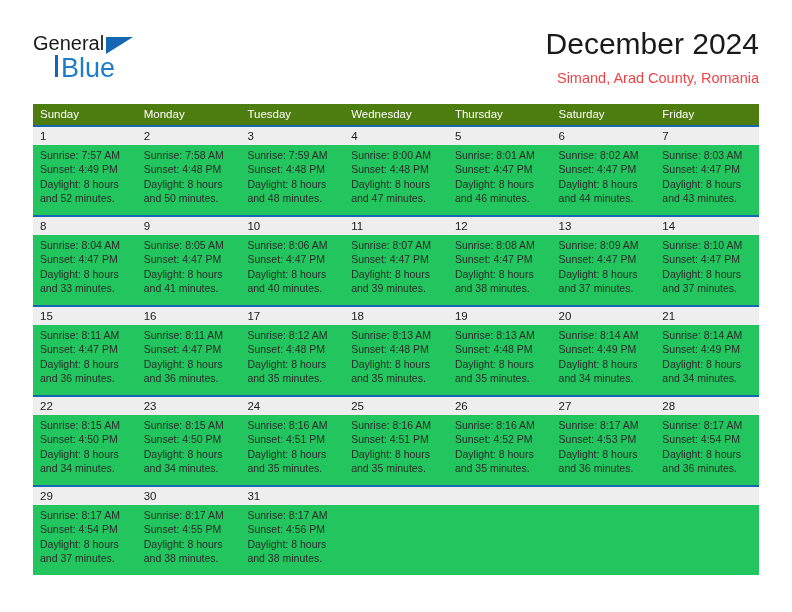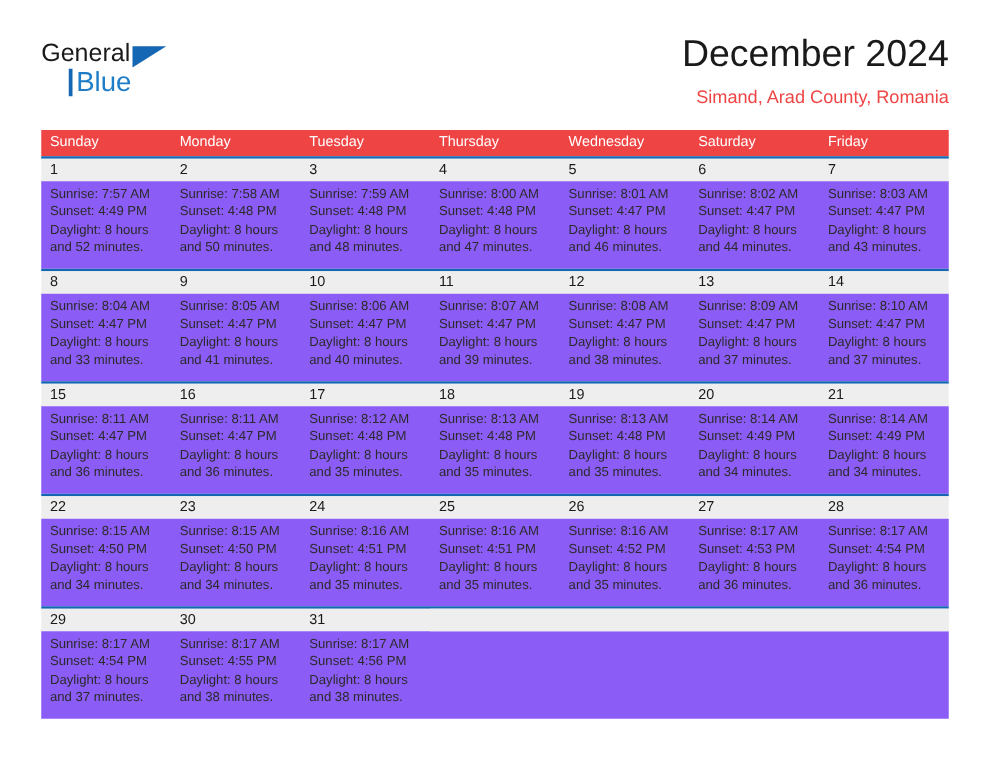--- a/index.html
+++ b/index.html
@@ -51,21 +51,21 @@
     top: 5px;
     width: 0;
     height: 0;
     border-left: 27px solid #1567b3;
     border-bottom: 17px solid transparent;
   }
   .logo-blue {
     position: absolute;
     left: 28px;
     top: 21px;
-    font-size: 22px;
+    font-size: 27px;
     color: #1f7dc7;
     font-family: "Liberation Sans", sans-serif;
   }
   .logo-bar {
     position: absolute;
     left: 22px;
     top: 23px;
     width: 3px;
     height: 22px;
     background: #1567b3;
@@ -94,21 +94,21 @@
 
   
   .calendar {
     position: absolute;
     left: 33px;
     top: 104px;
     width: 726px;
   }
   .weekdays {
     display: flex;
-    background: #ef4444;
+    background: #4d7c0f;
     height: 21px;
   }
   .weekday {
     flex: 1 1 0;
     color: #ffffff;
     font-size: 11.5px;
     line-height: 21px;
     padding-left: 7px;
     box-sizing: border-box;
     overflow: hidden;
@@ -121,21 +121,21 @@
   .week:first-of-type {
     border-top: none;
   }
   .week-numbers {
     display: flex;
     background: #eeeeee;
     height: 18px;
   }
   .week-body {
     display: flex;
-    background: #8b5cf6;
+    background: #22c55e;
     height: 70px;
   }
   .daynum {
     flex: 1 1 0;
     font-size: 11.5px;
     line-height: 18px;
     padding-left: 7px;
     box-sizing: border-box;
     color: #1a1a1a;
     white-space: nowrap;
@@ -174,22 +174,22 @@
       <div class="cal-subtitle">Simand, Arad County, Romania</div>
     </div>
 
   </div>
 
   <div class="calendar">
     <div class="weekdays">
       <div class="weekday">Sunday</div>
       <div class="weekday">Monday</div>
       <div class="weekday">Tuesday</div>
+      <div class="weekday">Wednesday</div>
       <div class="weekday">Thursday</div>
-      <div class="weekday">Wednesday</div>
       <div class="weekday">Saturday</div>
       <div class="weekday">Friday</div>
     </div>
 
     <div class="week">
       <div class="week-numbers">
         <div class="daynum">1</div>
         <div class="daynum">2</div>
         <div class="daynum">3</div>
         <div class="daynum">4</div>

